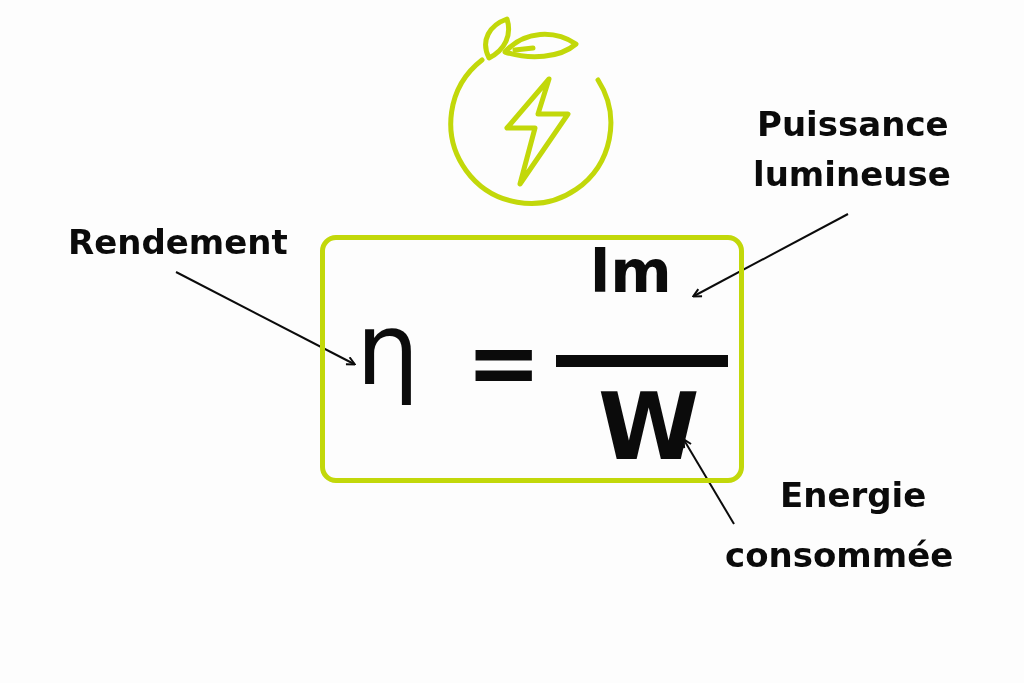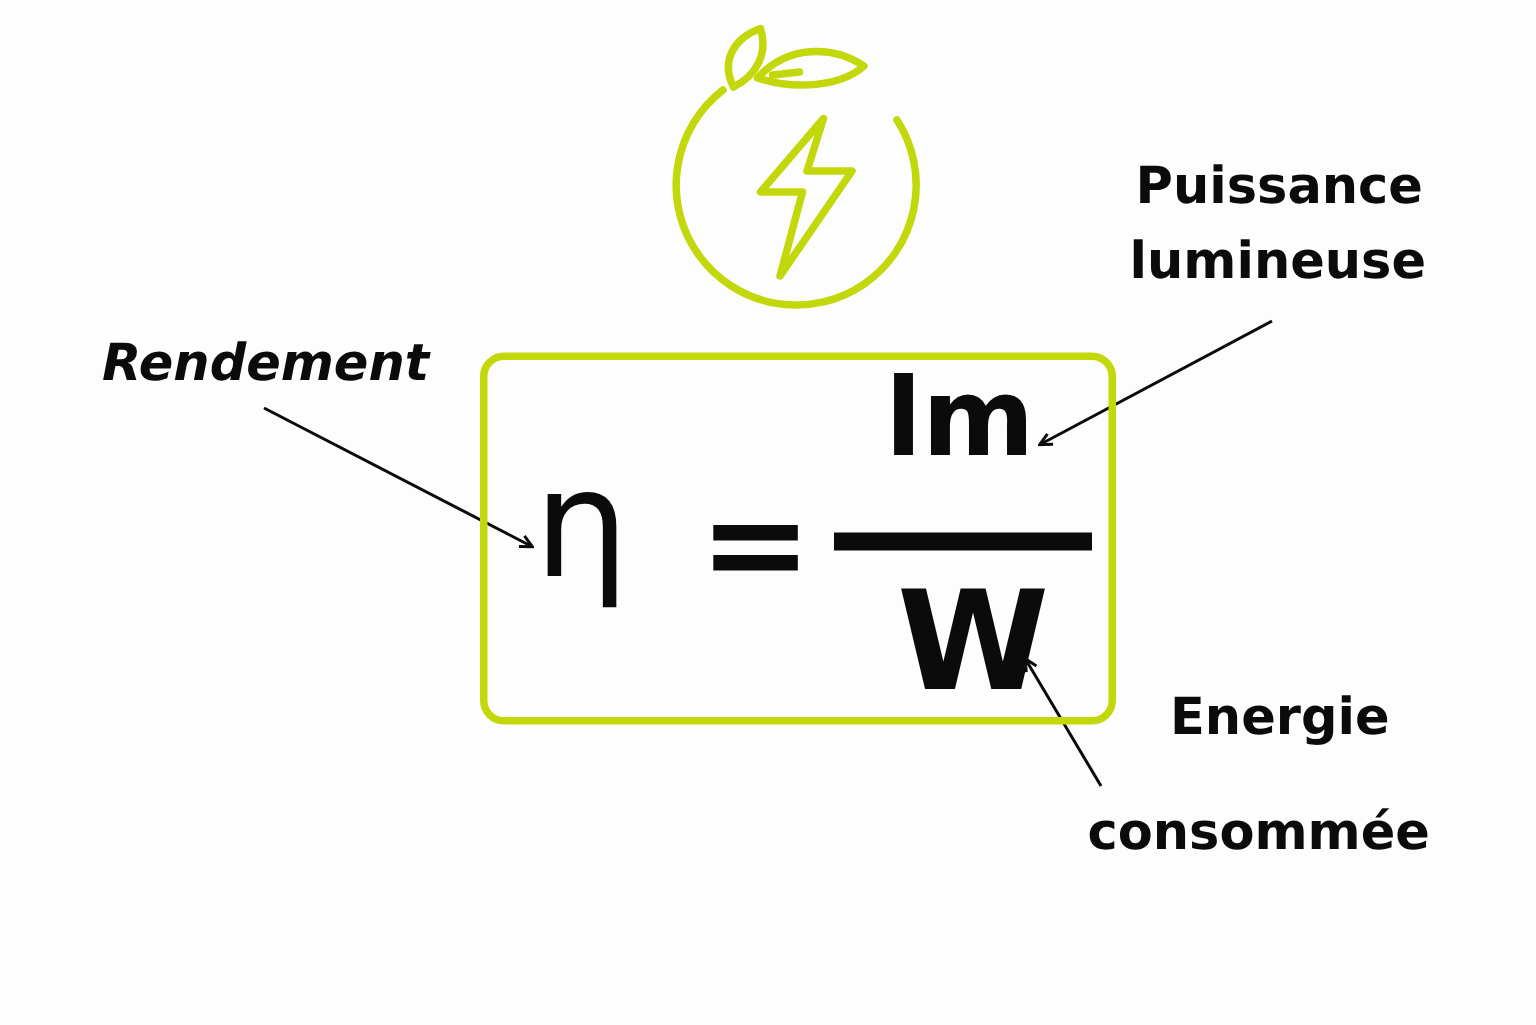--- a/index.html
+++ b/index.html
@@ -8,21 +8,21 @@
       font-family: "DejaVu Sans", sans-serif; color: #0b0b0b;
     }
     .abs { position: absolute; }
     .label { font-weight: bold; font-size: 34px; letter-spacing: 0px; white-space: nowrap; }
     #box {
       position: absolute; left: 320px; top: 235px; width: 424px; height: 248px;
       border: 5px solid #c2d80a; border-radius: 16px; box-sizing: border-box;
     }
     #eta { left: 356px; top: 300px; font-size: 100px; font-family: "DejaVu Sans", sans-serif; line-height: 1; }
     #eq { left: 466px; top: 318px; font-size: 90px; font-weight: bold; line-height: 1; }
-    #num { left: 590px; top: 242px; font-size: 72px; font-weight: bold; line-height: 1; }
+    #num { left: 590px; top: 242px; font-size: 59px; font-weight: bold; line-height: 1; }
     #den { left: 598px; top: 382px; font-size: 92px; font-weight: bold; line-height: 1; }
     #fracbar { left: 556px; top: 355px; width: 172px; height: 12px; background: #0b0b0b; }
     svg { position: absolute; left: 0; top: 0; }
   </style>
 </head>
 <body>
 
 <svg width="1024" height="683">
   <defs>
     <marker id="arrowhead" markerWidth="10" markerHeight="10" refX="8" refY="5" orient="auto" markerUnits="userSpaceOnUse">
@@ -44,17 +44,17 @@
 </svg>
 
 <div id="box"></div>
 
 <div id="eta" class="abs">η</div>
 <div id="eq" class="abs">=</div>
 <div id="num" class="abs">lm</div>
 <div id="fracbar" class="abs"></div>
 <div id="den" class="abs">W</div>
 
-<div class="abs label" style="left:68px; top:222px;font-style:italic;">Rendement</div>
+<div class="abs label" style="left:68px; top:222px;">Rendement</div>
 <div class="abs label" style="left:757px; top:104px;">Puissance</div>
 <div class="abs label" style="left:753px; top:154px;">lumineuse</div>
-<div class="abs label" style="left:780px; top:458px;">Energie</div>
+<div class="abs label" style="left:780px; top:475px;">Energie</div>
 <div class="abs label" style="left:725px; top:535px;">consommée</div>
 
 </body></html>

